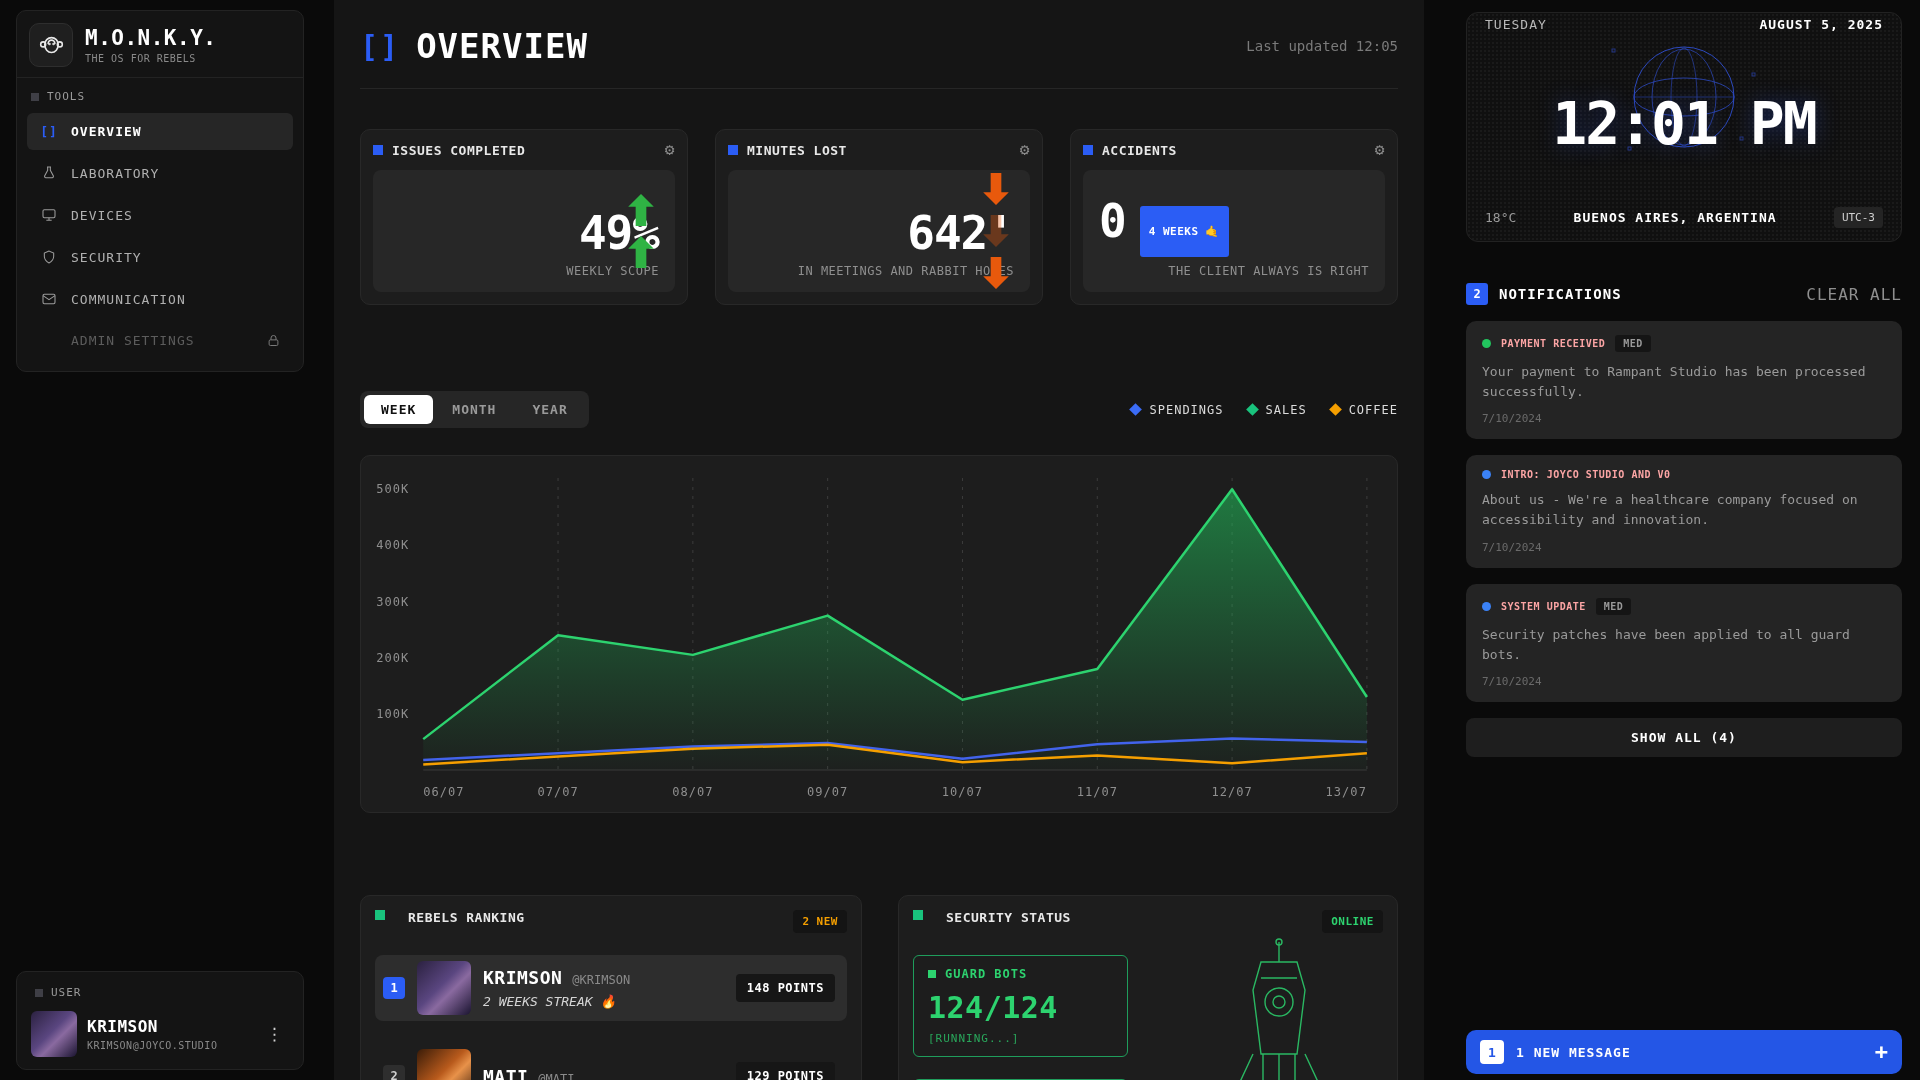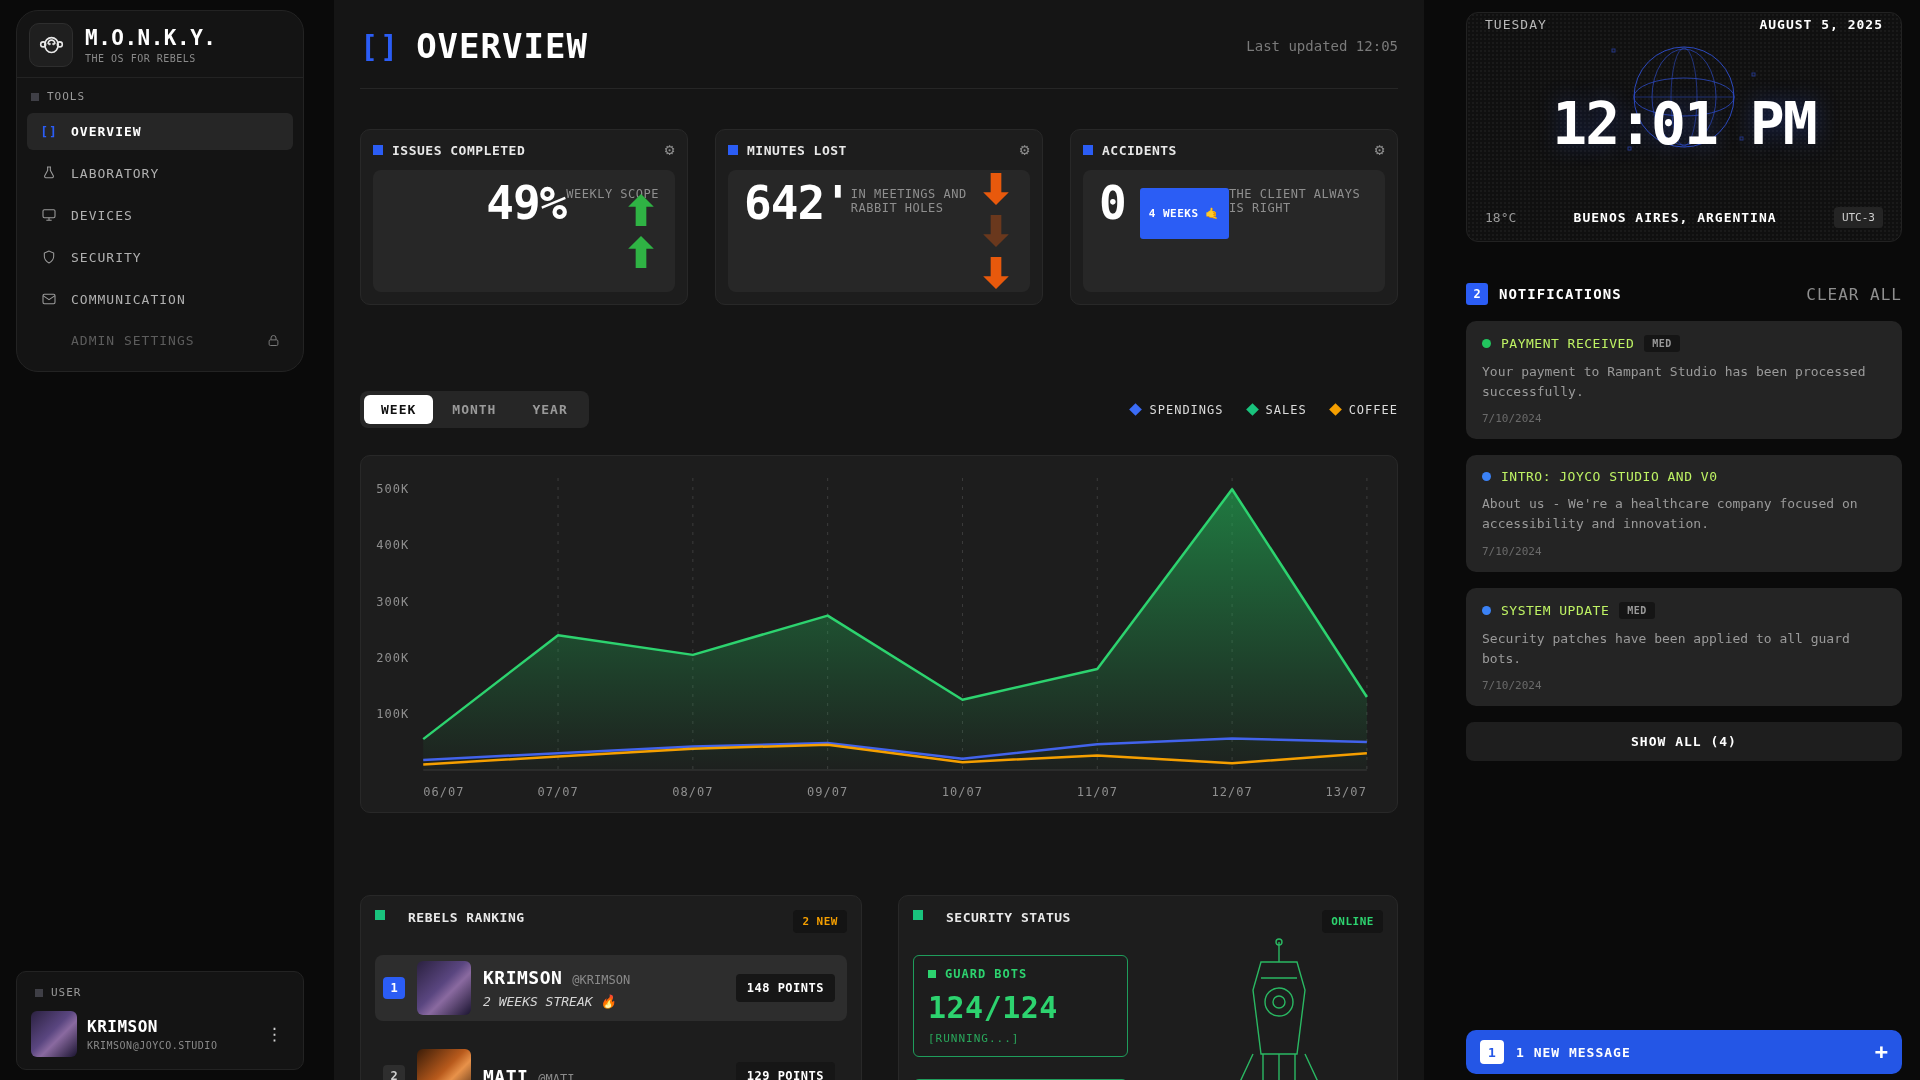--- a/index.html
+++ b/index.html
@@ -2,21 +2,21 @@
 <html><head>
 <meta charset="utf-8">
 <style>
   * { margin:0; padding:0; box-sizing:border-box; }
   html,body { width:1920px; height:1080px; overflow:hidden; background:#0a0a0a;
     font-family:"DejaVu Sans Mono","Liberation Mono",monospace; color:#e8e8e8; }
   .app { display:flex; width:100%; height:100%; }
 
   
   .sidebar { flex:0 0 320px; padding:10px 16px; display:flex; flex-direction:column; }
-  .side-card { background:#141414; border:1px solid #232323; border-radius:22px; }
+  .side-card { background:#141414; border:1px solid #232323; border-radius:10px; }
   .logo-row { display:flex; gap:12px; padding:12px 12px 10px; align-items:center; }
   .logo-box { width:44px; height:44px; border-radius:10px; background:#1f1f1f; border:1px solid #2e2e2e;
     display:flex; align-items:center; justify-content:center; flex:none; }
   .logo-title { font-size:21px; font-weight:bold; color:#fff; letter-spacing:.5px; }
   .logo-sub { font-size:10px; color:#8a8a8a; margin-top:3px; letter-spacing:.5px; }
   .section-label { display:flex; align-items:center; gap:8px; font-size:11px; color:#9a9a9a;
     padding:12px 14px 6px; letter-spacing:1px; }
   .section-label.bordered { border-top:1px solid #232323; }
   .sq-xs { width:8px; height:8px; background:#3f3f46; flex:none; }
   .nav { padding:4px 10px 12px; display:flex; flex-direction:column; gap:4px; }
@@ -47,21 +47,21 @@
   .page-title { font-size:34px; font-weight:bold; color:#fff; letter-spacing:1px; }
   .last-updated { margin-left:auto; color:#7a7a7a; font-size:14px; }
 
   .stats { display:flex; gap:27px; margin-top:40px; }
   .stat-card { flex:1; background:#1d1d1d; border:1px solid #282828; border-radius:10px; padding:12px; }
   .stat-head { display:flex; align-items:center; gap:9px; font-size:13px; font-weight:bold;
     color:#e8e8e8; letter-spacing:.5px; }
   .sq-blue { width:10px; height:10px; background:#2b5df5; flex:none; }
   .stat-gear { margin-left:auto; color:#8a8a8a; font-size:16px; cursor:pointer; line-height:1; }
   .stat-body { margin-top:12px; background:#272727; border-radius:8px; height:122px; padding:10px 16px 14px;
-    position:relative; overflow:hidden; display:flex; justify-content:flex-end; }
+    position:relative; overflow:hidden; display:flex; flex-direction:column; justify-content:flex-end;text-align:right; }
   .stat-value { font-size:46px; font-weight:bold; color:#fff; letter-spacing:-1px; line-height:1.02; }
   .stat-sub { font-size:12px; color:#8f8f8f; margin-top:7px; letter-spacing:.5px; }
   .value-row { display:flex; align-items:flex-start; gap:14px; }
   .streak-badge { background:#2b5df5; color:#fff; font-size:11px; font-weight:bold; padding:19px 9px;
     border-radius:3px; margin-top:8px; letter-spacing:.5px; white-space:nowrap; }
   .arrows { position:absolute; right:20px; top:-14px; bottom:-14px; display:flex; flex-direction:column;
     justify-content:center; gap:10px; }
 
   .chart-bar { display:flex; align-items:center; margin-top:86px; }
   .tabs { display:flex; background:#262626; border-radius:8px; padding:4px; gap:2px; }
@@ -134,21 +134,21 @@
 
   .notif-head { display:flex; align-items:center; gap:11px; margin-top:41px; }
   .notif-count { width:22px; height:22px; background:#2b5df5; color:#fff; display:flex; align-items:center;
     justify-content:center; font-size:12px; font-weight:bold; border-radius:3px; flex:none; }
   .notif-title { font-size:14px; font-weight:bold; color:#fff; letter-spacing:1px; }
   .clear-all { margin-left:auto; font-size:16px; color:#8f8f8f; letter-spacing:1px; cursor:pointer; }
   .notif-card { background:#242424; border-radius:10px; padding:14px 16px; margin-top:16px; cursor:pointer; }
   .notif-card-head { display:flex; align-items:center; gap:10px; }
   .dot { width:9px; height:9px; border-radius:50%; flex:none; }
   .dot.green { background:#22c55e; } .dot.blue { background:#3b82f6; }
-  .notif-card-title { font-size:13px; font-weight:normal; color:#bef264; letter-spacing:.5px; }
+  .notif-card-title { font-size:10px; font-weight:bold; color:#fca5a5; letter-spacing:.5px; }
   .med-badge { background:#151515; color:#9a9a9a; font-size:10px; padding:3px 8px; border-radius:3px;
     font-weight:bold; letter-spacing:.5px; }
   .notif-body { font-size:13px; color:#9a9a9a; margin-top:10px; line-height:1.55; }
   .notif-date { font-size:11px; color:#6a6a6a; margin-top:10px; }
   .show-all { background:#1e1e1e; border-radius:8px; margin-top:16px; padding:12px; text-align:center;
     font-size:13px; font-weight:bold; color:#fff; letter-spacing:1px; cursor:pointer; }
   .right-spacer { flex:1; }
   .msg-bar { background:#2456e6; border-radius:10px; height:44px; display:flex; align-items:center;
     padding:0 14px; gap:12px; cursor:pointer; }
   .msg-count { width:24px; height:24px; background:#fff; color:#2456e6; font-weight:bold; font-size:13px;

